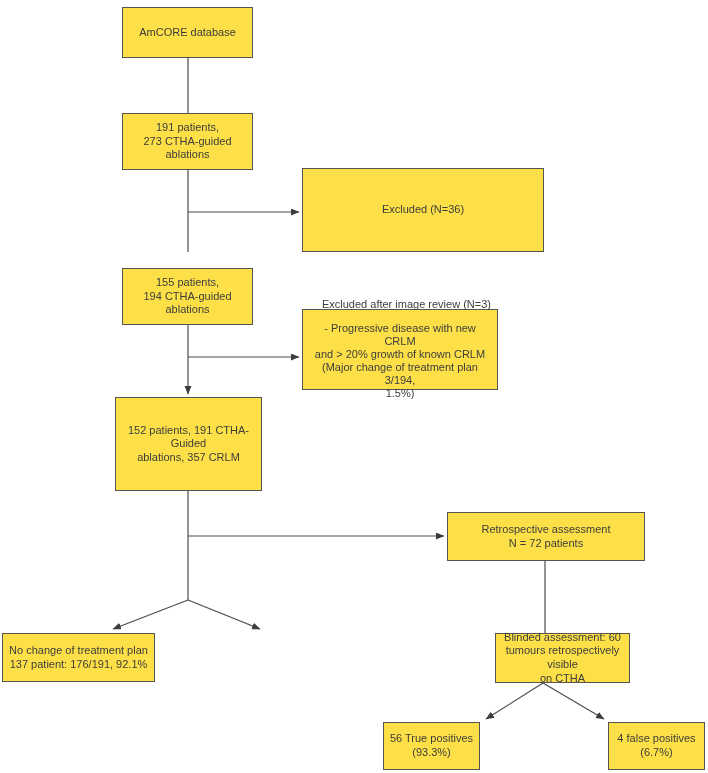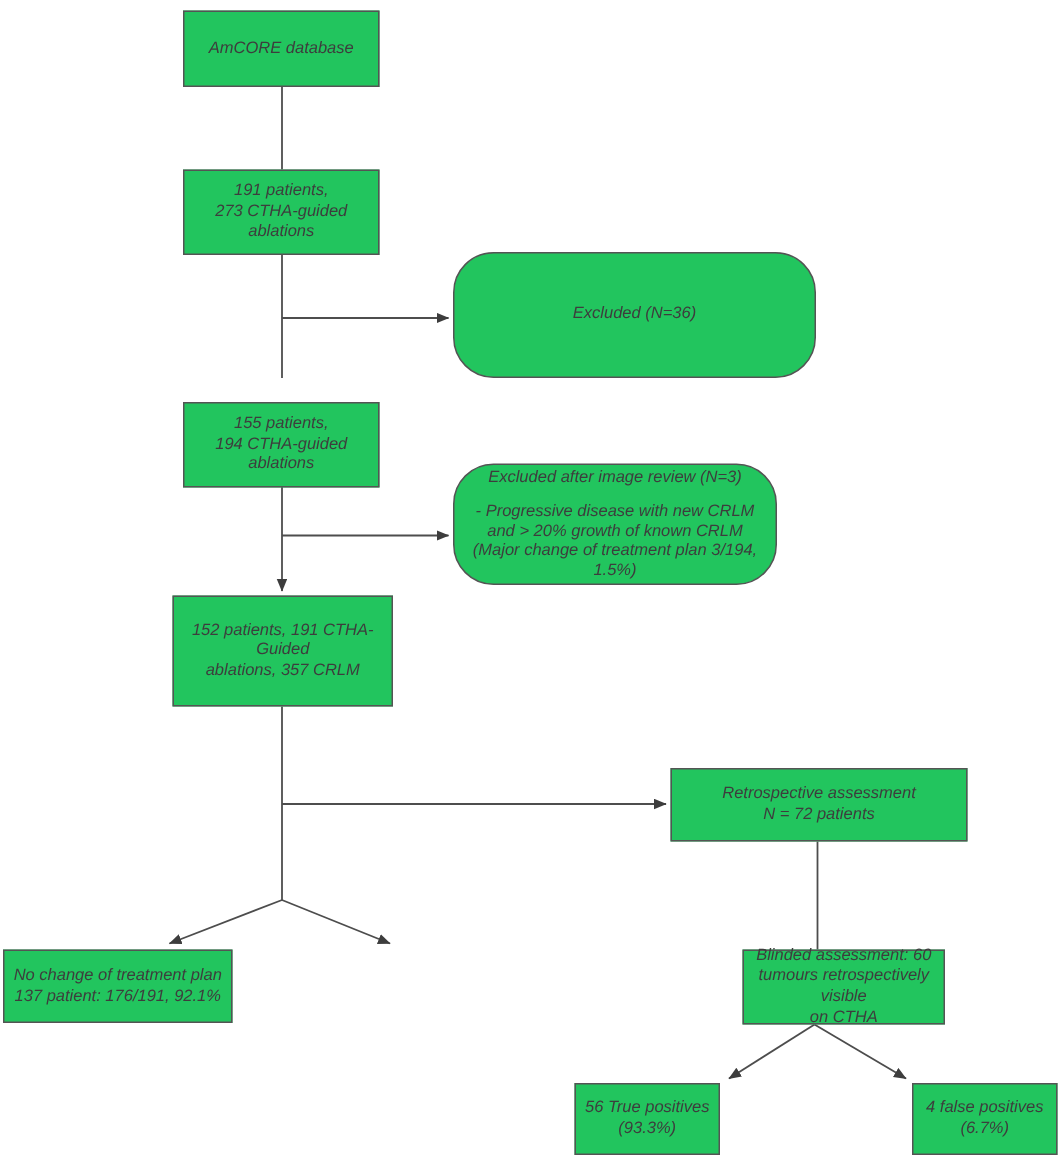--- a/index.html
+++ b/index.html
@@ -20,39 +20,37 @@
     position: absolute;
     left: 0;
     top: 0;
     width: 708px;
     height: 773px;
   }
   .node {
     position: absolute;
     box-sizing: border-box;
     border: 1px solid #545454;
-    background: #22c55e;
+    background: #fde047;
     display: flex;
     align-items: center;
     justify-content: center;
     text-align: center;
     font-size: 11px;
     line-height: 1.24;
-    font-style: italic;
   }
   .node .txt {
     white-space: pre-line;
     padding: 2px 4px;
   }
   .node.listbox {
     flex-direction: column;
     align-items: stretch;
     justify-content: center;
     padding: 4px 6px;
-    border-radius: 27px;
   }
   .node.listbox .title {
     text-align: center;
     white-space: pre-line;
   }
   .node.listbox .items {
     text-align: left;
   }
   .node.listbox .item {
     white-space: pre-line;
@@ -101,29 +99,29 @@
 
   <div class="node listbox" style="left:302px; top:168px; width:242px; height:84px;">
     <div class="title">Excluded (N=36)</div>
   </div>
 
   <div class="node" style="left:122px; top:252px; width:131px; height:57px;margin-top:16px;">
     <div class="txt">155 patients,
 194 CTHA-guided ablations</div>
   </div>
 
-  <div class="node listbox centerbody" style="left:302px; top:309px; width:216px; height:81px; line-height:1.2;">
+  <div class="node listbox centerbody" style="left:302px; top:309px; width:196px; height:81px; line-height:1.2;align-items:flex-end;">
     <div class="title">Excluded after image review (N=3)</div>
     <div class="body">- Progressive disease with new CRLM
 and &gt; 20% growth of known CRLM
 (Major change of treatment plan 3/194,
 1.5%)</div>
   </div>
 
-  <div class="node" style="left:115px; top:397px; width:147px; height:74px;">
+  <div class="node" style="left:115px; top:397px; width:147px; height:94px;">
     <div class="txt">152 patients, 191 CTHA-Guided
 ablations, 357 CRLM</div>
   </div>
 
   <div class="node" style="left:447px; top:512px; width:198px; height:49px;">
     <div class="txt">Retrospective assessment
 N = 72 patients</div>
   </div>
 
   <div class="node" style="left:2px; top:633px; width:153px; height:49px;">

